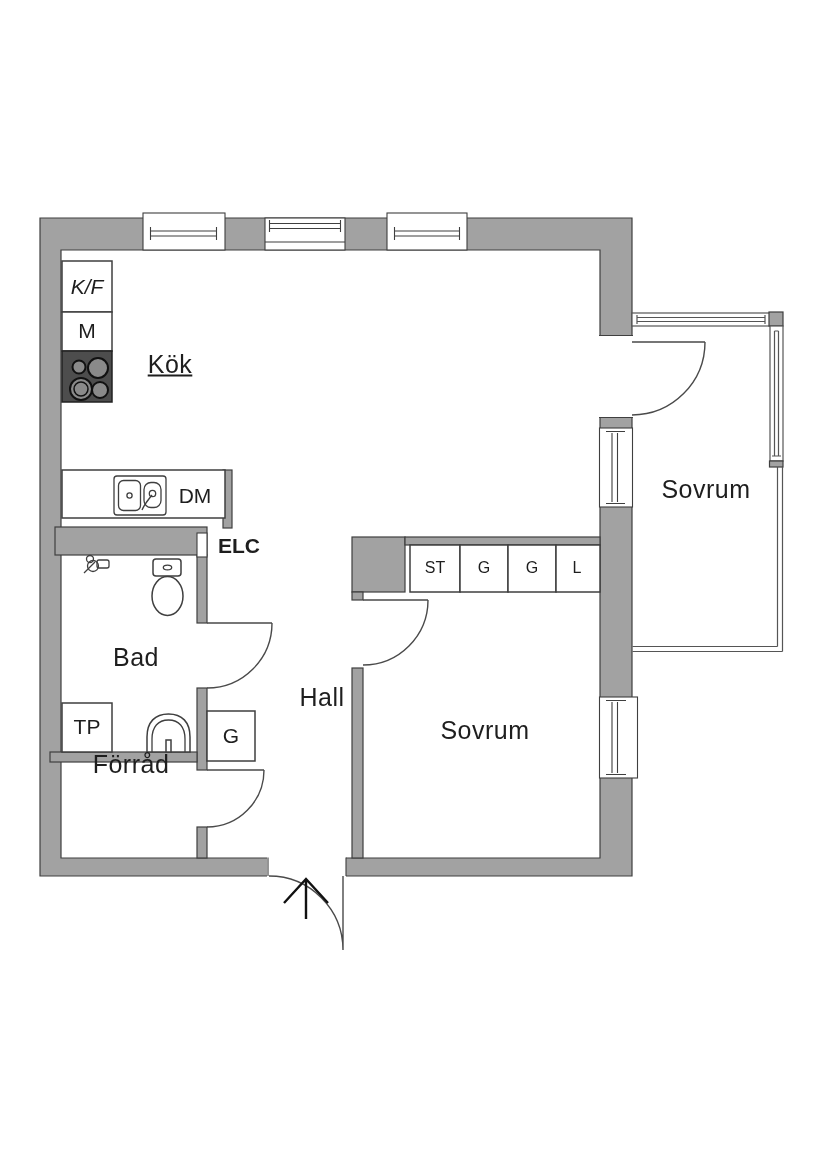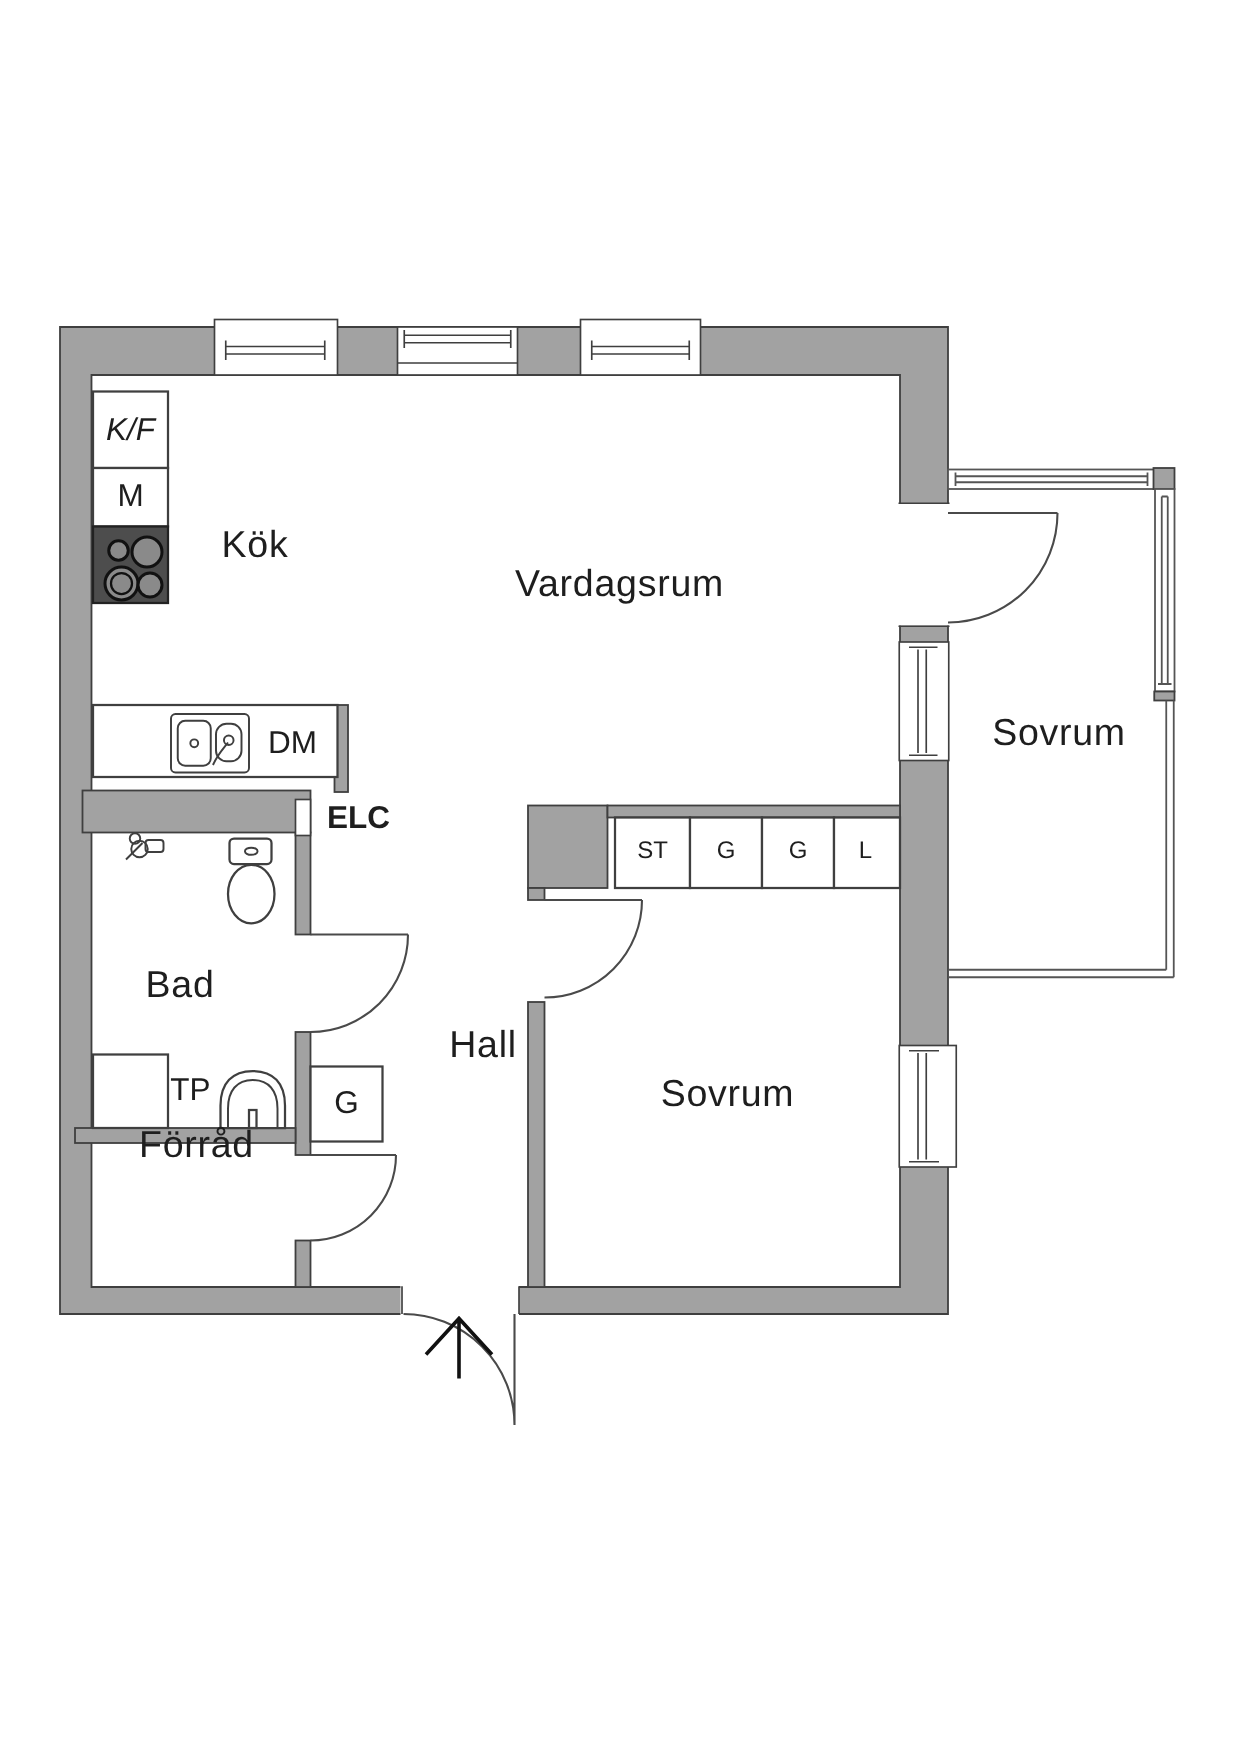--- a/index.html
+++ b/index.html
@@ -167,32 +167,31 @@
 
   <g>
     <rect class="fixture" x="207" y="711" width="48" height="50"></rect>
     <rect class="fixture" x="410" y="545" width="50" height="47"></rect>
     <rect class="fixture" x="460" y="545" width="48" height="47"></rect>
     <rect class="fixture" x="508" y="545" width="48" height="47"></rect>
     <rect class="fixture" x="556" y="545" width="44" height="47"></rect>
   </g>
 </svg>
 
-<div class="label room-label" style="left:170px;top:364px;">Kök</div>
-<div class="label room-label" style="left:413px;top:390px;">Vardagsrum</div>
+<div class="label room-label" style="left:170px;top:364px;text-decoration:underline;">Kök</div>
 <div class="label room-label" style="left:706px;top:489px;">Sovrum</div>
-<div class="label room-label" style="left:120px;top:657px;">Bad</div>
+<div class="label room-label" style="left:136px;top:657px;">Bad</div>
 <div class="label room-label" style="left:281px;top:697px;margin-left:41px;">Hall</div>
 <div class="label room-label" style="left:485px;top:730px;">Sovrum</div>
 <div class="label room-label" style="left:131px;top:764px;">Förråd</div>
 
 <div class="label small-label" style="left:87px;top:287px;font-style:italic;">K/F</div>
 <div class="label small-label" style="left:87px;top:331px;">M</div>
 <div class="label small-label" style="left:195px;top:496px;">DM</div>
 <div class="label small-label" style="left:239px;top:546px;font-weight:bold;">ELC</div>
-<div class="label small-label" style="left:87px;top:727px;margin-left:40px;">TP</div>
+<div class="label small-label" style="left:87px;top:727px;">TP</div>
 <div class="label small-label" style="left:231px;top:736px;">G</div>
 <div class="label closet-label" style="left:435px;top:568px;">ST</div>
 <div class="label closet-label" style="left:484px;top:568px;">G</div>
 <div class="label closet-label" style="left:532px;top:568px;">G</div>
 <div class="label closet-label" style="left:577px;top:568px;">L</div>
 
 </div>
 
 </body></html>

